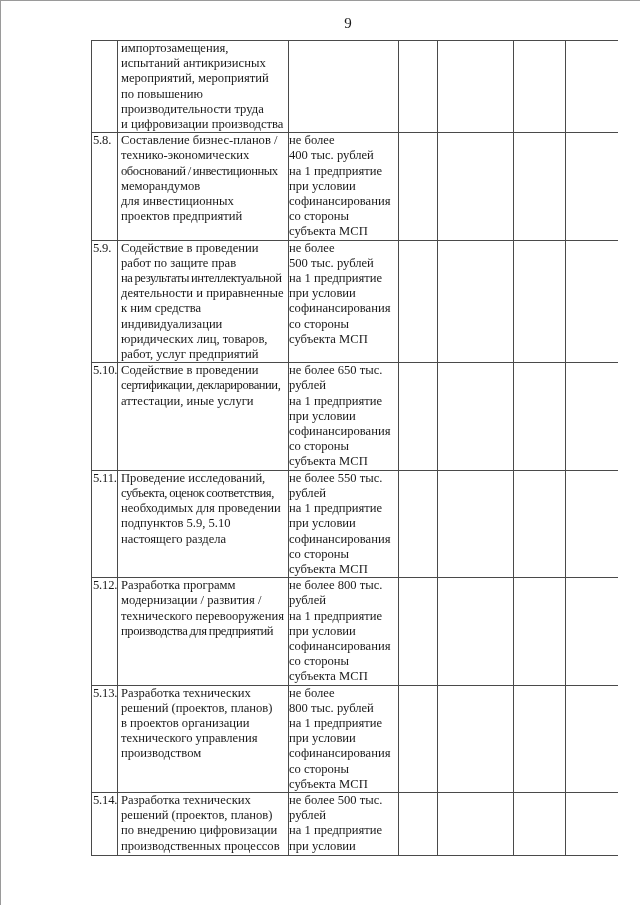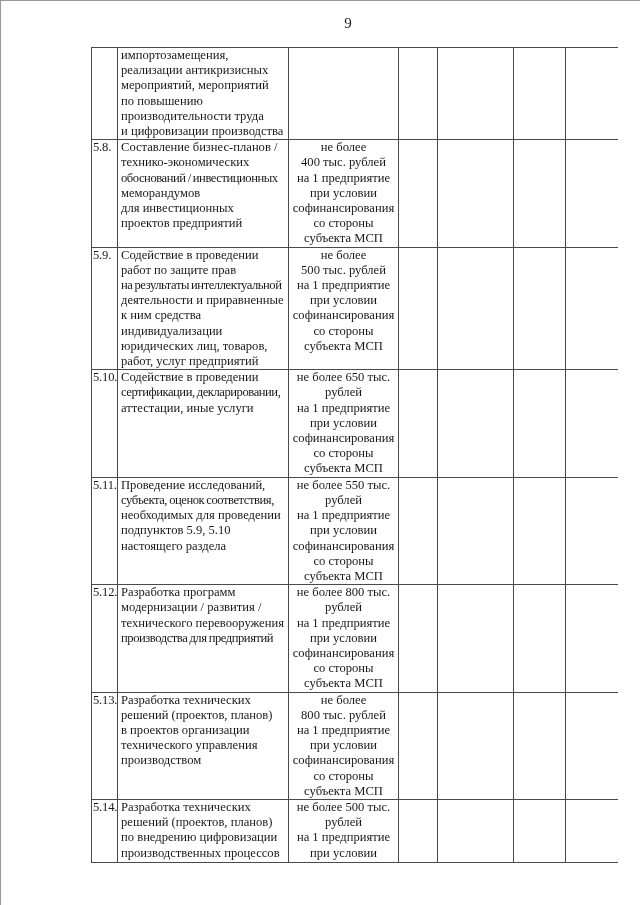--- a/index.html
+++ b/index.html
@@ -10,35 +10,35 @@
   }
   .frame {
     position: absolute; left: 0; top: 0; width: 639px; height: 904px;
     border-left: 1px solid #9a9a9a; border-top: 1px solid #9a9a9a;
   }
   .page-number {
     position: absolute; left: 340px; top: 14px; width: 16px;
     text-align: center; font-size: 15px; line-height: 18px;
   }
   table.grid {
-    position: absolute; left: 91px; top: 47px;
+    position: absolute; left: 91px; top: 40px;
     border-collapse: collapse; table-layout: fixed;
     width: 526px;
   }
   table.grid td {
     border: 1px solid #4a4a4a;
     vertical-align: top;
     padding: 0;
     font-size: 12.6px;
     line-height: 15.2px;
   }
   table.grid tr td:last-child { border-right: none; }
   td.num { padding-left: 1px !important; white-space: nowrap; letter-spacing: -0.2px; }
   td.name { padding-left: 3px !important; padding-right: 2px !important; white-space: nowrap; }
-  td.limit { text-align: center; white-space: nowrap; }
+  td.limit { white-space: nowrap; }
   .line { display: block; }
   .cond { letter-spacing: -0.45px; word-spacing: -0.6px; }
 </style>
 </head>
 <body>
 
 <div class="frame"></div>
 
 <div class="page-number">9</div>
 
@@ -50,21 +50,21 @@
     <col style="width:39px">
     <col style="width:76px">
     <col style="width:52px">
     <col style="width:52px">
   </colgroup>
   <tbody id="tbody">
   <tr style="height: 90px;">
         <td class="num"></td>
         <td class="name">
           <span class="line">импортозамещения,</span>
-          <span class="line">реализации антикризисных</span>
+          <span class="line">испытаний антикризисных</span>
           <span class="line">мероприятий, мероприятий</span>
           <span class="line">по повышению</span>
           <span class="line">производительности труда</span>
           <span class="line">и цифровизации производства</span>
         </td>
         <td class="limit"></td>
         <td></td>
         <td></td>
         <td></td>
         <td></td>

